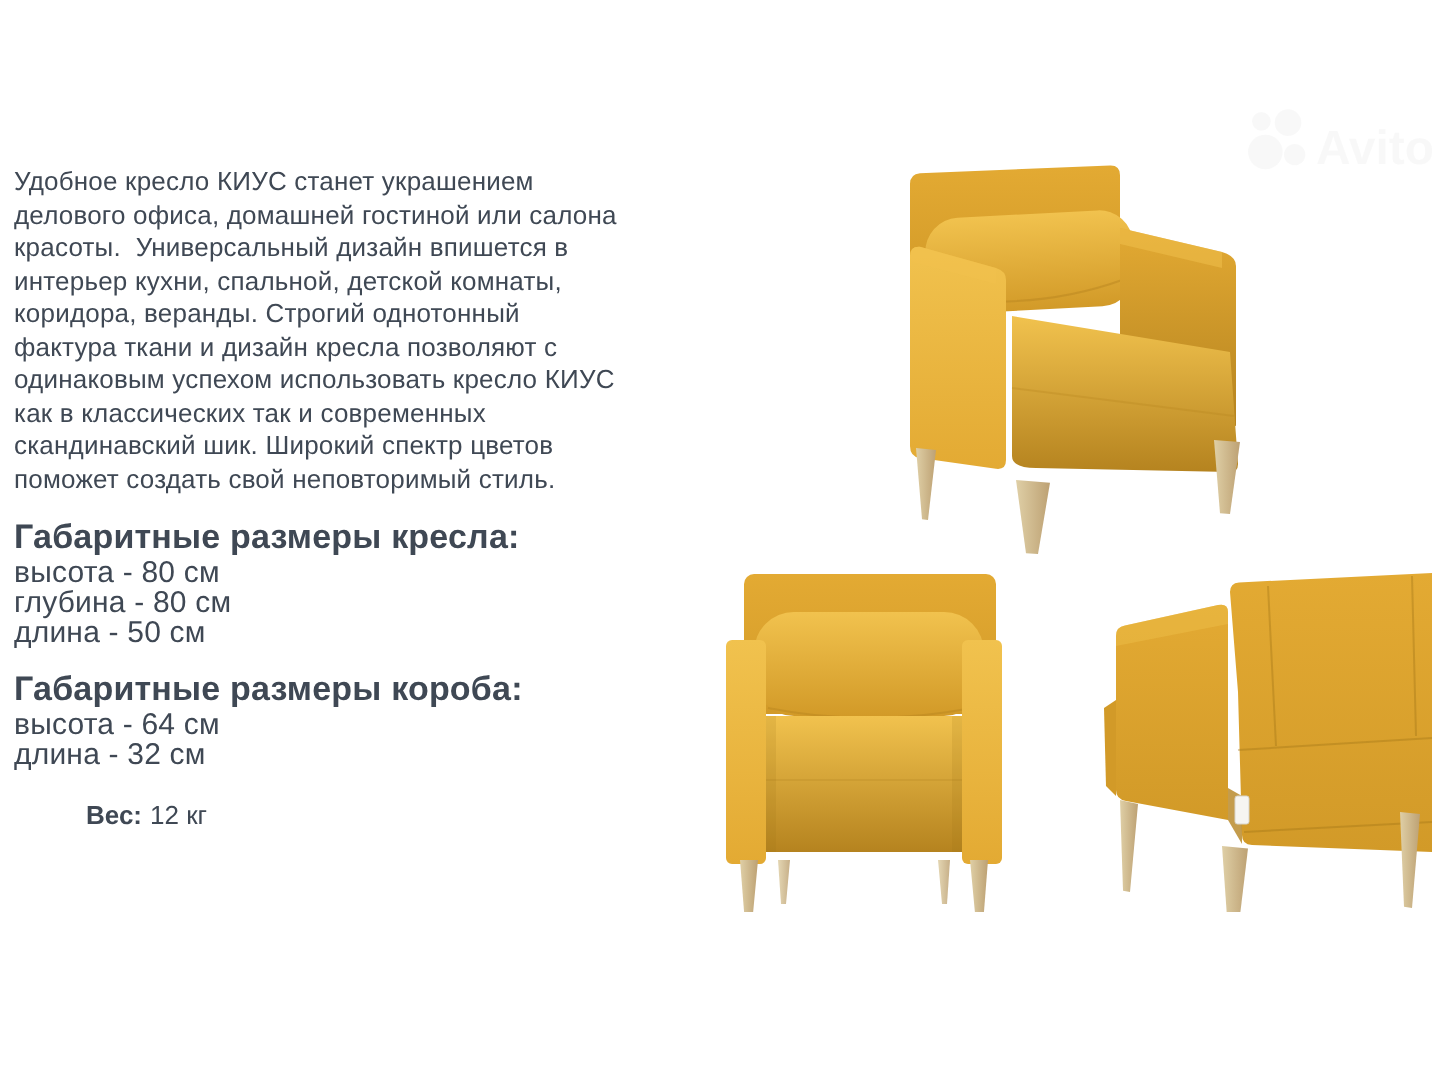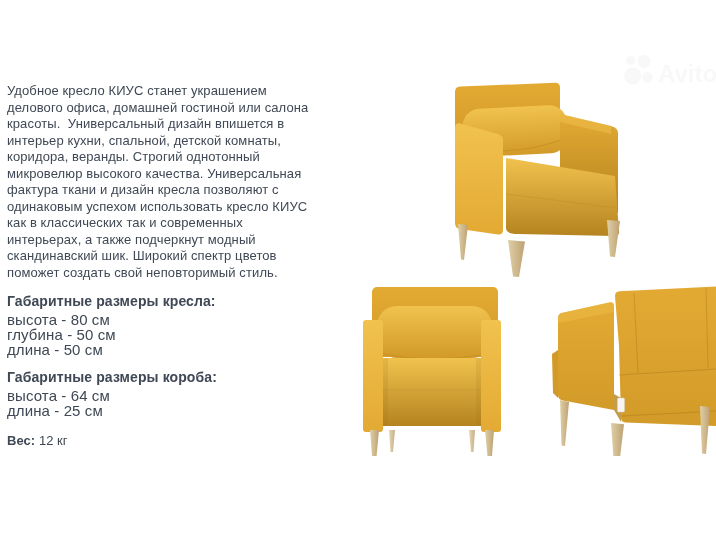--- a/index.html
+++ b/index.html
@@ -5,23 +5,23 @@
   html,body{margin:0;padding:0;background:#fff;}
   .page{
     position:relative;width:716px;height:456px;overflow:hidden;
     background:var(--page_bg,#ffffff);
     font-family:"Liberation Sans",sans-serif;
     color:var(--text_color,#3F4854);
   }
   .text-col{position:absolute;left:7px;top:83px;width:332px;}
   .desc-line{font-size:13px;line-height:16.5px;white-space:pre-wrap;letter-spacing:.1px;}
   .spec{margin-top:13px;}
-  .spec-heading{font-weight:bold;font-size:14px;line-height:15px;margin-bottom:3px;letter-spacing:.1px;}
+  .spec-heading{font-weight:bold;font-size:17px;line-height:15px;margin-bottom:3px;letter-spacing:.1px;}
   .spec-line{font-size:15px;line-height:15px;letter-spacing:.1px;}
-  .weight{margin-top:15px;font-size:13px;line-height:15px;}
+  .weight{margin-top:15px;font-size:13px;line-height:15px;margin-left:36px;}
   .weight-label{font-weight:bold;margin-right:4px;}
   figure.photo{position:absolute;margin:0;padding:0;}
   .photo-main{left:448px;top:82px;width:180px;height:200px;}
   .photo-front{left:358px;top:284px;width:148px;height:182px;}
   .photo-back{left:548px;top:286px;width:168px;height:182px;}
   .photo svg{display:block;width:100%;height:100%;}
   .wm{position:absolute;}
   .wm svg{display:block;width:100%;height:auto;}
   .wm-bottom{left:600px;top:492px;width:116px;}
   .wm-top{left:622px;top:52px;width:100px;opacity:.4;}
@@ -32,43 +32,41 @@
 
 <div class="page">
 
   <section class="text-col">
     <div class="description">
         <div class="desc-line">Удобное кресло КИУС станет украшением</div>
         <div class="desc-line">делового офиса, домашней гостиной или салона</div>
         <div class="desc-line">красоты.  Универсальный дизайн впишется в</div>
         <div class="desc-line">интерьер кухни, спальной, детской комнаты,</div>
         <div class="desc-line">коридора, веранды. Строгий однотонный</div>
-        <div class="desc-line">микровелюр высокого качества. Универсальная</div>
         <div class="desc-line">фактура ткани и дизайн кресла позволяют с</div>
         <div class="desc-line">одинаковым успехом использовать кресло КИУС</div>
         <div class="desc-line">как в классических так и современных</div>
-        <div class="desc-line">интерьерах, а также подчеркнут модный</div>
         <div class="desc-line">скандинавский шик. Широкий спектр цветов</div>
         <div class="desc-line">поможет создать свой неповторимый стиль.</div>
       </div>
 
     <div class="spec">
       <div class="spec-heading">Габаритные размеры кресла:</div>
       <div>
           <div class="spec-line">высота - 80 см</div>
-          <div class="spec-line">глубина - 50 см</div>
+          <div class="spec-line">глубина - 80 см</div>
           <div class="spec-line">длина - 50 см</div>
         </div>
     </div>
 
     <div class="spec">
       <div class="spec-heading">Габаритные размеры короба:</div>
       <div>
           <div class="spec-line">высота - 64 см</div>
-          <div class="spec-line">длина - 25 см</div>
+          <div class="spec-line">длина - 32 см</div>
         </div>
     </div>
 
     <div class="weight">
       <span class="weight-label">Вес:</span><span>12 кг</span>
     </div>
   </section>
 
   <figure class="photo photo-main">
     <svg viewBox="0 0 180 200">

